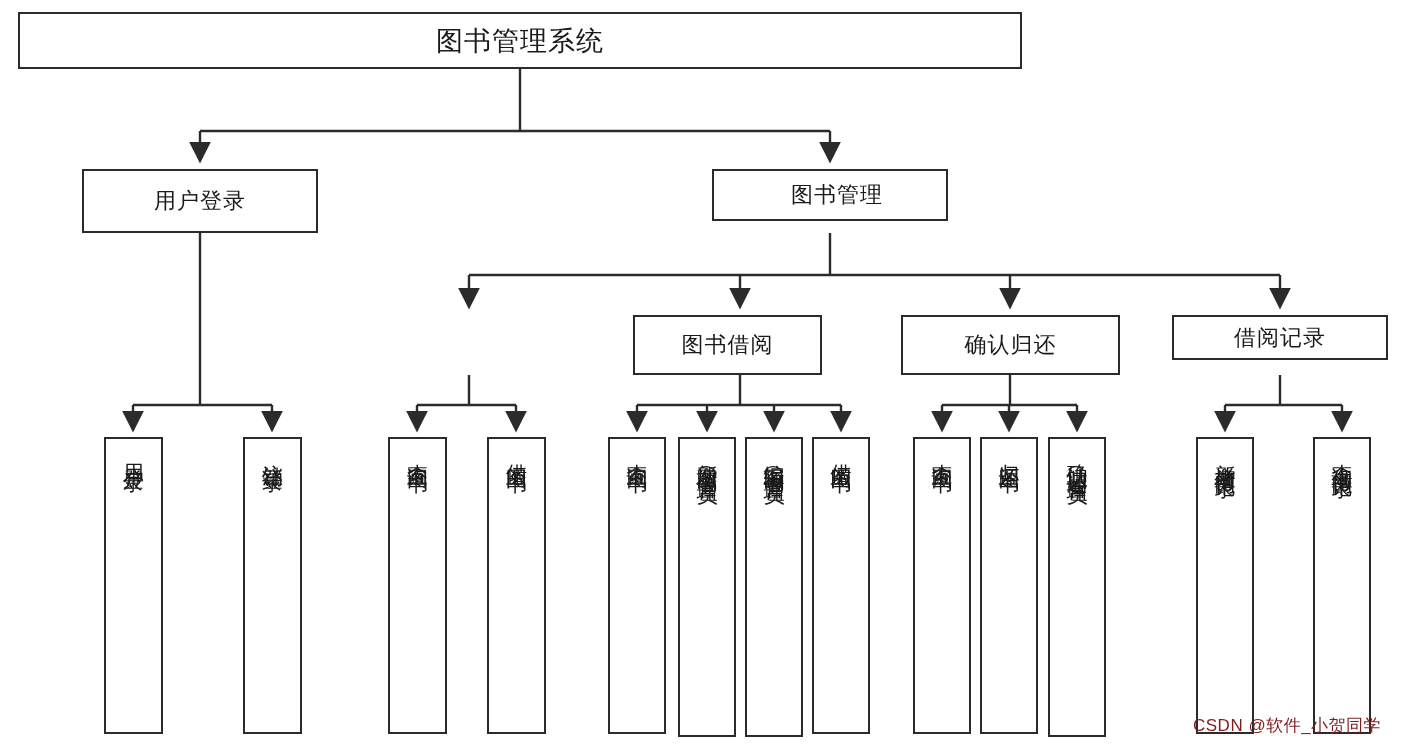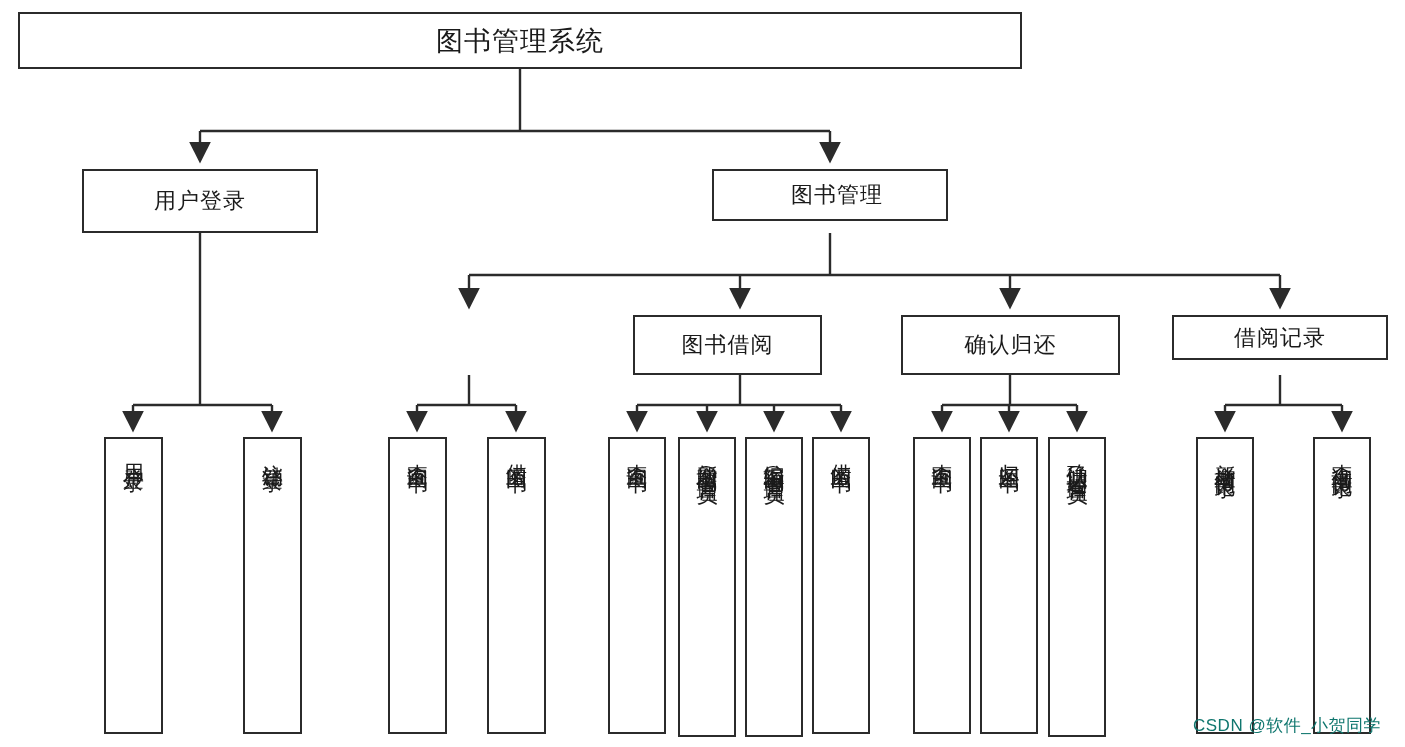--- a/index.html
+++ b/index.html
@@ -54,21 +54,21 @@
     text-orientation: upright;
     font-size: 21px;
     line-height: 1.05;
     letter-spacing: 3px;
     white-space: nowrap;
     color: #1a1a1a;
   }
   .watermark {
     position: absolute;
     font-size: 17px;
-    color: #0f766e;
+    color: #7f1d1d;
     white-space: nowrap;
     letter-spacing: 0.5px;
   }
 </style>
 </head>
 <body>
 
 <div id="canvas">
 
   <svg class="wires" viewBox="0 0 1405 747" xmlns="http://www.w3.org/2000/svg">

